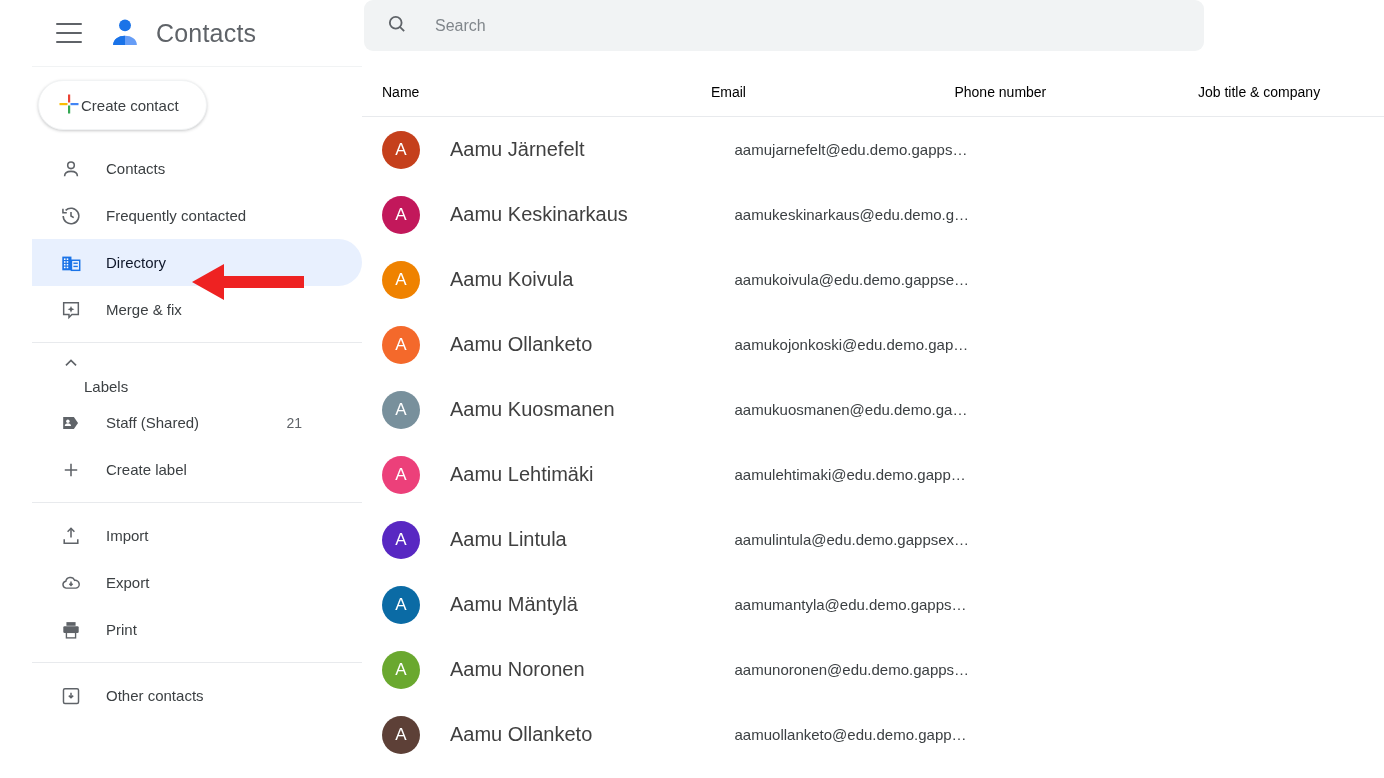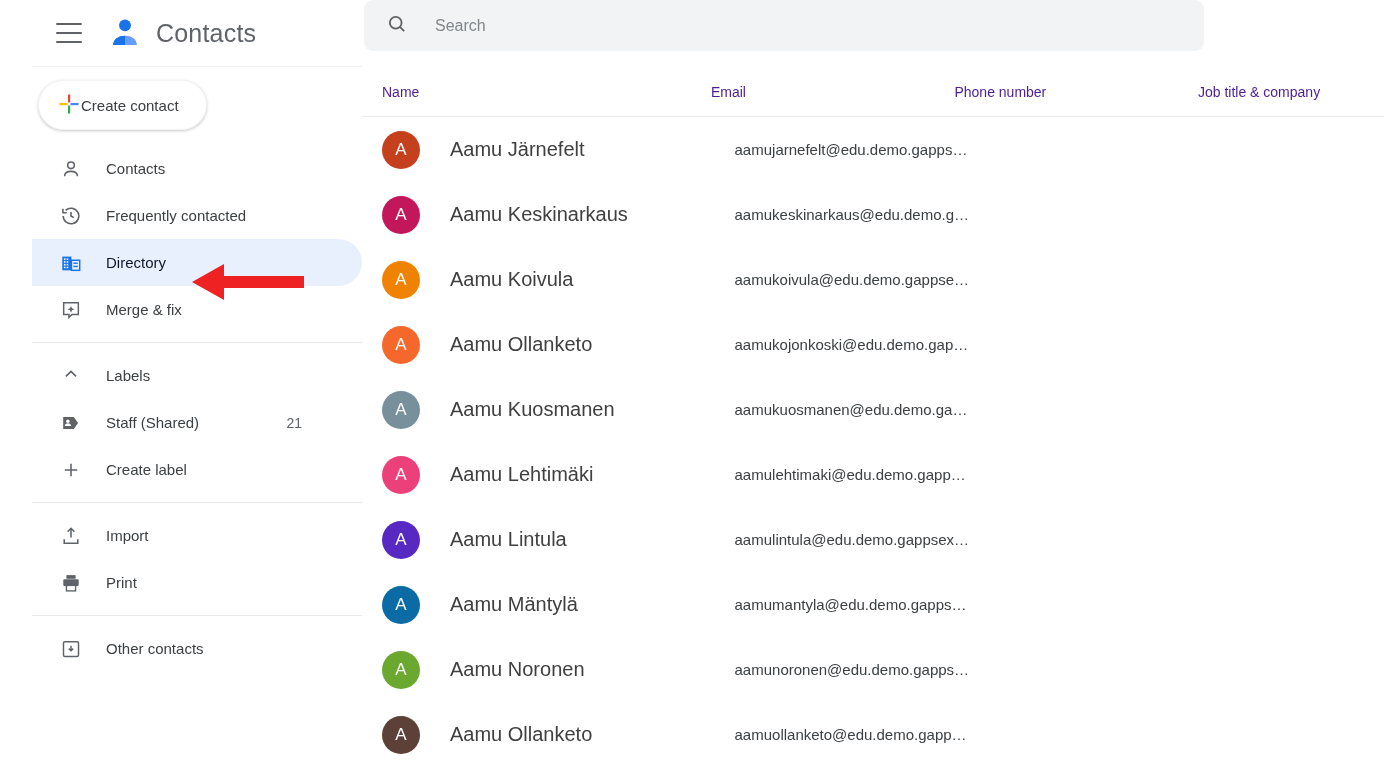--- a/index.html
+++ b/index.html
@@ -47,21 +47,21 @@
   .nav-item .nav-label {
     margin-left: 24px; font-size: 15px; color: #3c4043; white-space: nowrap;
   }
   .nav-item .nav-count {
     margin-left: auto; margin-right: 60px; font-size: 14px; color: #5f6368;
   }
   .nav-item.active { background: #e8f0fe; }
   .nav-item.active .nav-label { color: #0f172a; }
 
   .section-head {
-    display: flex; align-items: center; height: 47px; padding-left: 28px; cursor: pointer;
+    display: flex; height: 47px; padding-left: 28px; cursor: pointer; flex-direction: column;
   }
   .section-head .nav-label { margin-left: 24px; font-size: 15px; color: #3c4043; }
 
   .divider { height: 1px; background: #e8eaed; margin: 9px 0; }
 
   
   .main { flex: 1; height: 778px; position: relative; overflow: hidden; }
   .search-row { height: 67px; display: flex; align-items: flex-start; }
   .search-box {
     margin-left: 2px; width: 840px; height: 51px; background: #f1f3f4;
@@ -73,21 +73,21 @@
     font-size: 16px; color: #3c4043; width: 700px;
     font-family: "Liberation Sans", sans-serif;
   }
   .search-box input::placeholder { color: #80868b; }
 
   .table { width: 100%; }
   .thead {
     display: flex; align-items: center; height: 50px;
     border-bottom: 1px solid #e8eaed; padding-left: 20px;
   }
-  .th { font-size: 14px; color: #4c1d95; white-space: nowrap; overflow: hidden; }
+  .th { font-size: 14px; color: #000000; white-space: nowrap; overflow: hidden; }
   .col-name  { width: 362px; }
   .col-email { width: 268px; }
   .col-phone { width: 268px; }
   .col-job   { width: 240px; }
 
   .row {
     display: flex; align-items: center; height: 65px; padding-left: 20px;
     cursor: pointer;
   }
   .avatar {
@@ -242,20 +242,29 @@
         <span class="nav-ico">
           <svg width="22" height="22" viewBox="0 0 24 24" fill="none" stroke="#5f6368" stroke-width="1.7">
             <path d="M12 3.6v10"></path>
               <path d="M8.3 7.3L12 3.6l3.7 3.7"></path>
               <path d="M4.6 15.5v4.4h14.8v-4.4"></path>
           </svg>
         </span>
         <span class="nav-label">Import</span>
       </div>
 
+      <div class="nav-item">
+        <span class="nav-ico">
+          <svg width="22" height="22" viewBox="0 0 24 24" fill="none" stroke="#5f6368" stroke-width="1.6">
+            <path d="M6.6 17.6a3.8 3.8 0 0 1-.3-7.5 5 5 0 0 1 9.6-1 3.6 3.6 0 0 1 1.5 8.5z"></path>
+            <path d="M12 10.3v4.2M10.2 12.9L12 14.7l1.8-1.8"></path>
+          </svg>
+        </span>
+        <span class="nav-label">Export</span>
+      </div>
 
       <div class="nav-item">
         <span class="nav-ico">
           <svg width="22" height="22" viewBox="0 0 24 24" fill="#5f6368">
             <rect x="7" y="3.4" width="10" height="4"></rect>
             <rect x="3.6" y="8" width="16.8" height="7.4" rx="1.4"></rect>
             <rect x="7" y="14.6" width="10" height="6" fill="#fff" stroke="#5f6368" stroke-width="1.5"></rect>
           </svg>
         </span>
         <span class="nav-label">Print</span>

